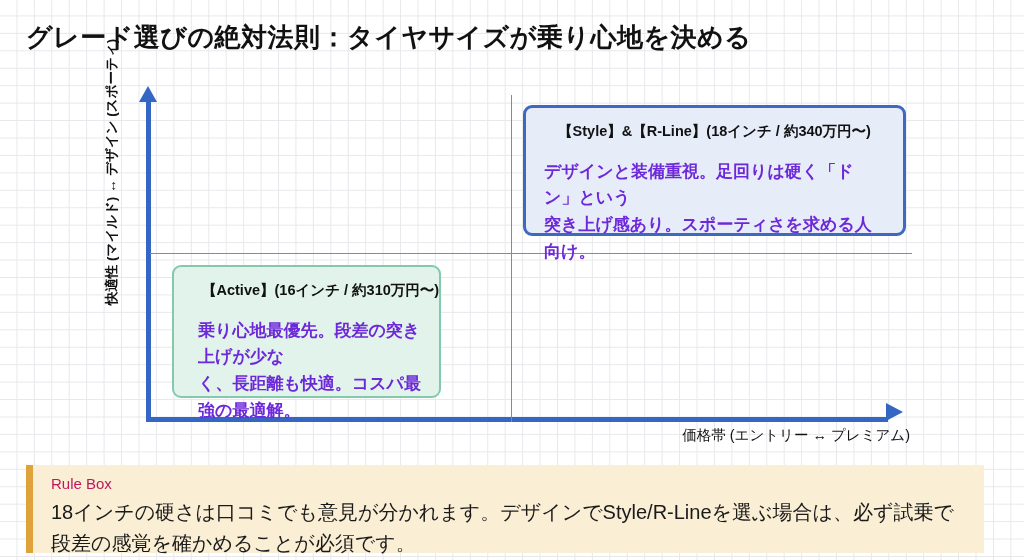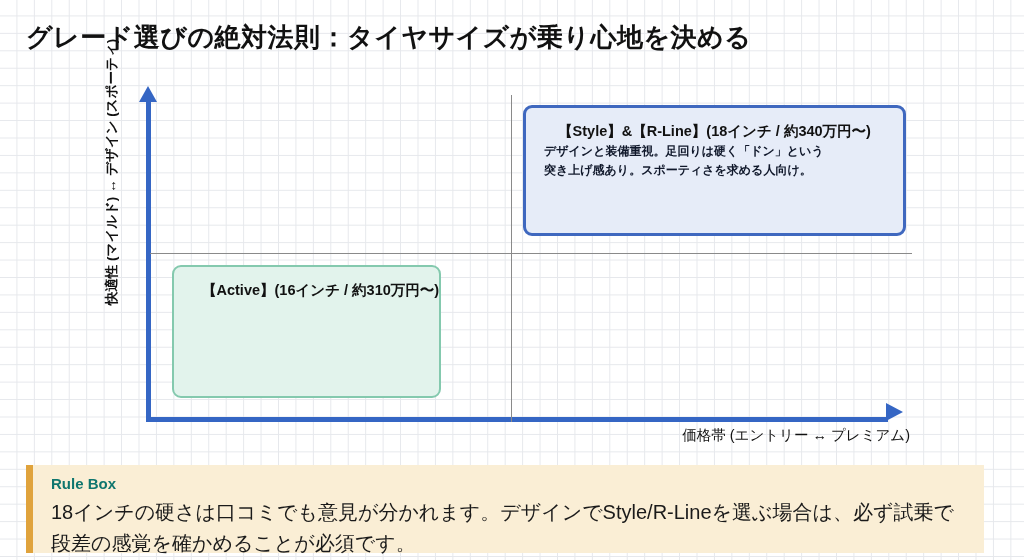--- a/index.html
+++ b/index.html
@@ -104,23 +104,24 @@
     padding:14px 18px 15px 18px;
   }
   .card-title {
     font-size:14.5px;
     font-weight:bold;
     color:#111111;
     line-height:1.35;
     white-space:nowrap;
   }
   .card-body {
-    font-size:12px;
-    font-weight:bold;
-    color:#0f172a;
+    margin-top:17px;
+    font-size:17px;
+    font-weight:bold;
+    color:#6d28d9;
     line-height:1.58;
   }
 
   #card-style {
     left:523px; top:105px;
     width:383px; height:131px;
     background:#e6ecf8;
     border:3px solid #3f68bf;
   }
   #card-style .card-title { text-align:center; }
@@ -138,22 +139,22 @@
   #rule-box {
     position:absolute;
     left:26px; top:465px;
     width:958px; height:88px;
     background:#faeed5;
     border-left:7px solid #e0a33c;
     padding:9px 16px 8px 18px;
   }
   #rule-box-title {
     font-size:15px;
-    font-weight:bold;
-    color:#0f766e;
+    font-weight:normal;
+    color:#be185d;
     line-height:1.3;
   }
   #rule-box-text {
     margin-top:3px;
     font-size:20px;
     color:#1a1a1a;
     line-height:1.55;
   }
 </style>
 </head>
@@ -177,20 +178,22 @@
     <div id="x-axis-label">価格帯 (エントリー ↔ プレミアム)</div>
 
     <div class="card" id="card-style">
       <div class="card-title">【Style】&amp;【R-Line】(18インチ / 約340万円〜)</div>
       <div class="card-body" style="white-space: pre-line;">デザインと装備重視。足回りは硬く「ドン」という
 突き上げ感あり。スポーティさを求める人向け。</div>
     </div>
 
     <div class="card" id="card-active">
       <div class="card-title">【Active】(16インチ / 約310万円〜)</div>
+      <div class="card-body" style="white-space: pre-line;">乗り心地最優先。段差の突き上げが少な
+く、長距離も快適。コスパ最強の最適解。</div>
     </div>
 
   </div>
 
   <div id="rule-box">
     <div id="rule-box-title">Rule Box</div>
     <div id="rule-box-text">18インチの硬さは口コミでも意見が分かれます。デザインでStyle/R-Lineを選ぶ場合は、必ず試乗で段差の感覚を確かめることが必須です。</div>
   </div>
 
 </div>

